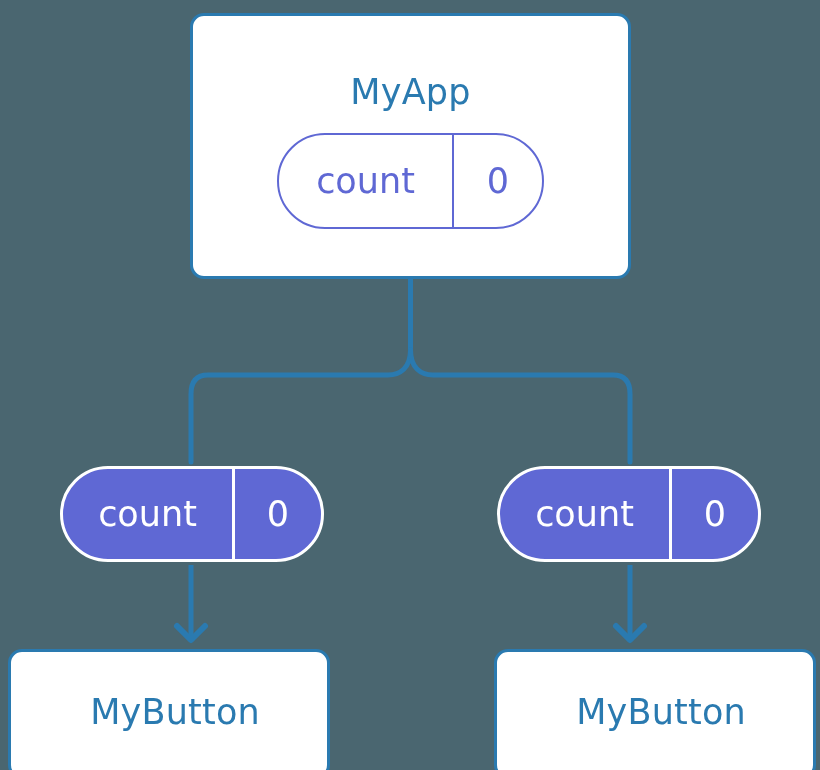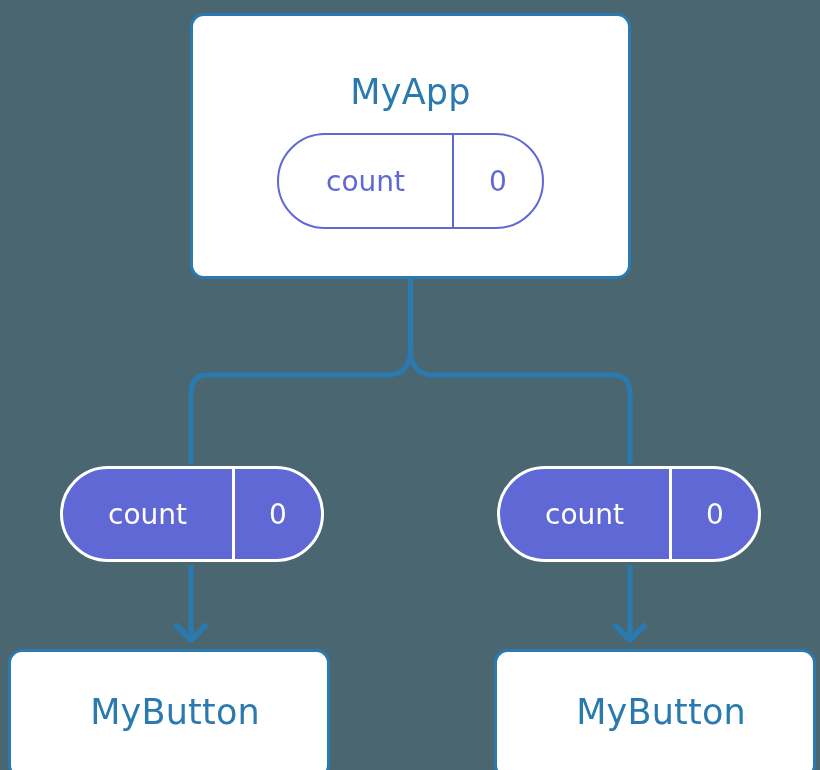--- a/index.html
+++ b/index.html
@@ -85,21 +85,21 @@
     display: flex;
     align-items: stretch;
     border-radius: 999px;
     overflow: hidden;
   }
   .pill-key, .pill-val {
     display: flex;
     align-items: center;
     justify-content: center;
     white-space: nowrap;
-    font-size: 28px;
+    font-size: 35px;
     font-weight: 400;
     box-sizing: border-box;
   }
 
   
   #app-pill {
     left: 277px;
     top: 133px;
     width: 267px;
     height: 96px;

